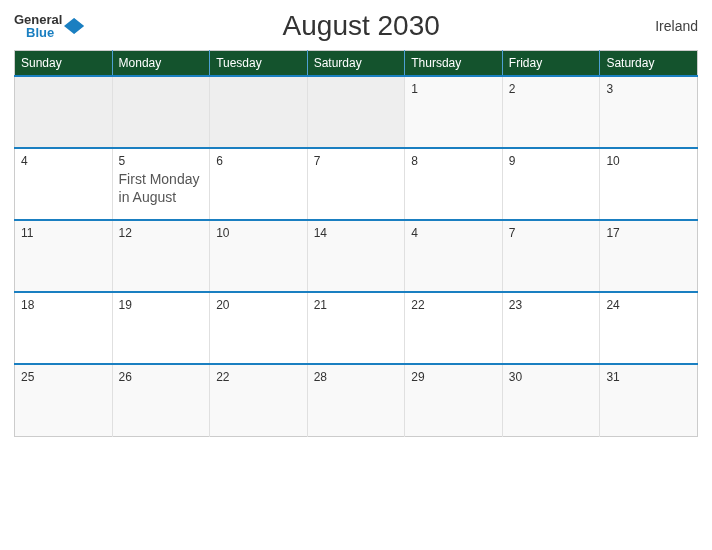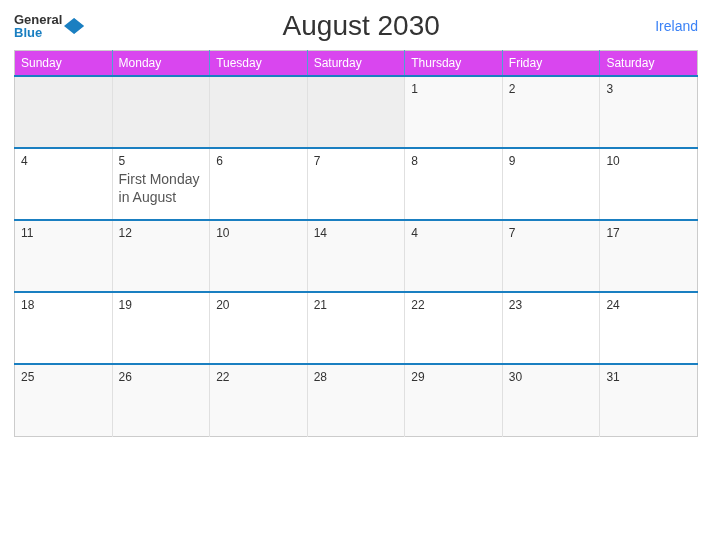--- a/index.html
+++ b/index.html
@@ -31,46 +31,47 @@
       font-size: 13px;
       font-weight: bold;
       color: #333;
       line-height: 1;
     }
     .logo-text-blue {
       font-size: 13px;
       font-weight: bold;
       color: #1a7fc1;
       line-height: 1;
+      margin-left: 12px;
     }
     .logo-flag {
       width: 20px;
       height: 20px;
       margin-left: 2px;
     }
     .month-title {
       font-size: 28px;
       font-weight: normal;
       color: #333;
       text-align: center;
       flex: 1;
     }
     .country {
       font-size: 14px;
-      color: #3b82f6;
+      color: #404040;
       min-width: 60px;
       text-align: right;
     }
     .calendar {
       width: 100%;
       border-collapse: collapse;
       border: 1px solid #ccc;
     }
     .calendar thead tr th {
-      background: #d946ef;
+      background: #14532d;
       color: #fff;
       font-size: 12px;
       font-weight: normal;
       padding: 5px 6px;
       text-align: left;
       border-right: 1px solid #4da0d4;
       width: 14.28%;
     }
     .calendar thead tr th:last-child {
       border-right: none;

